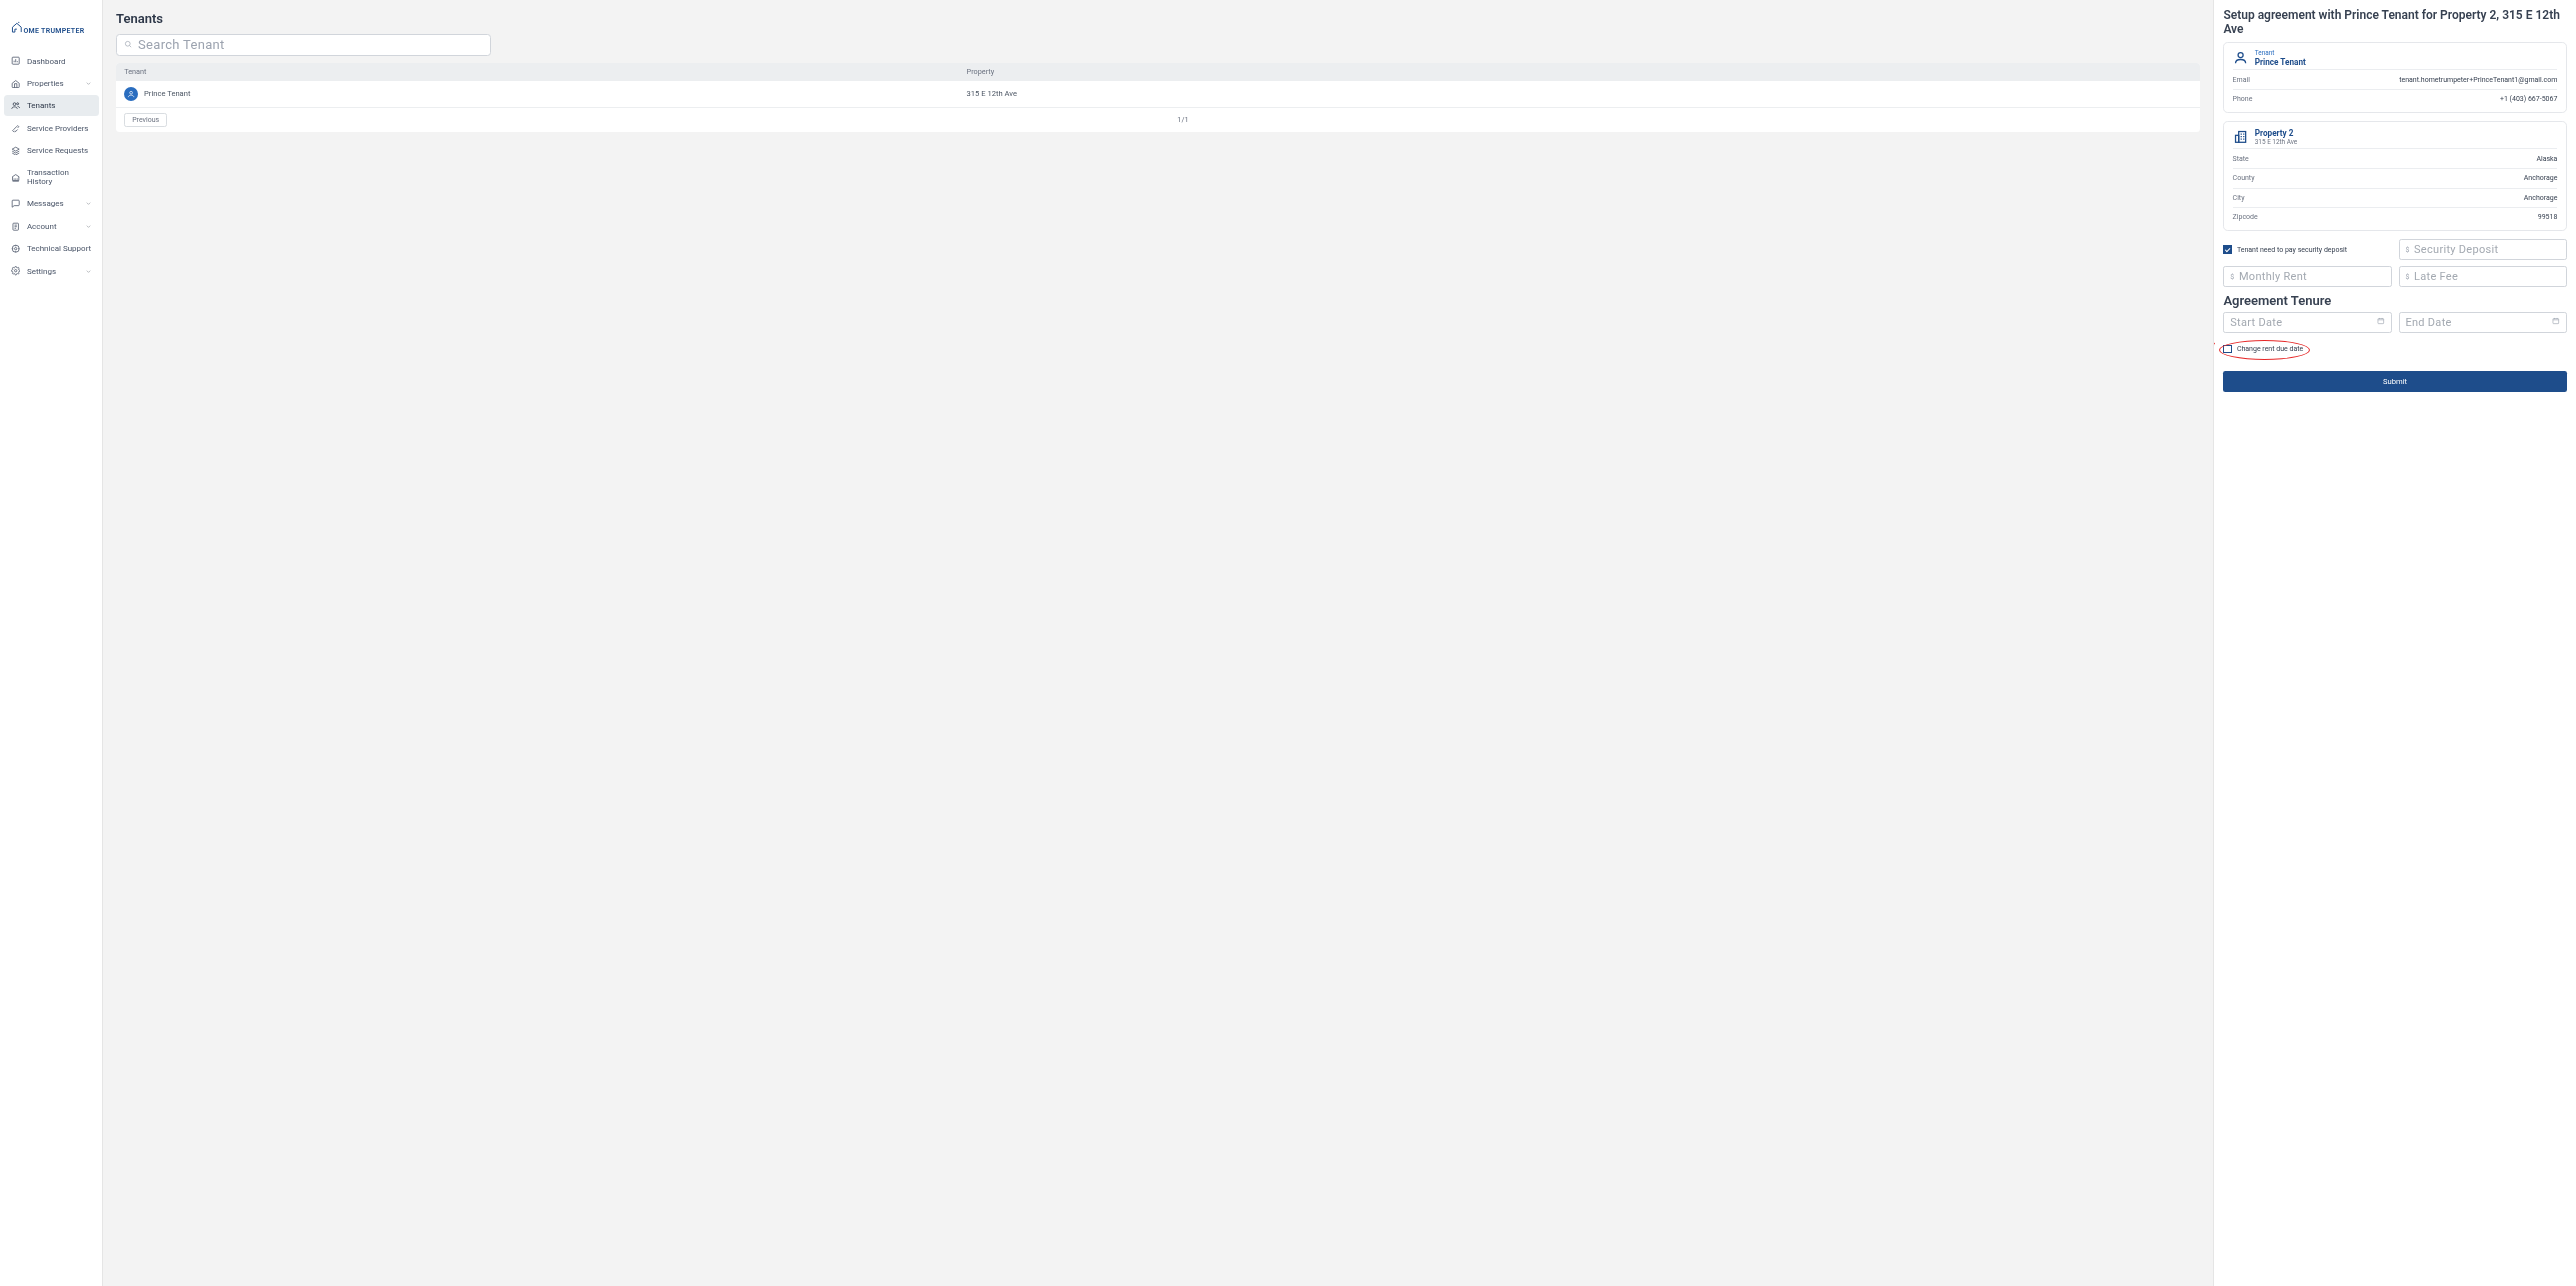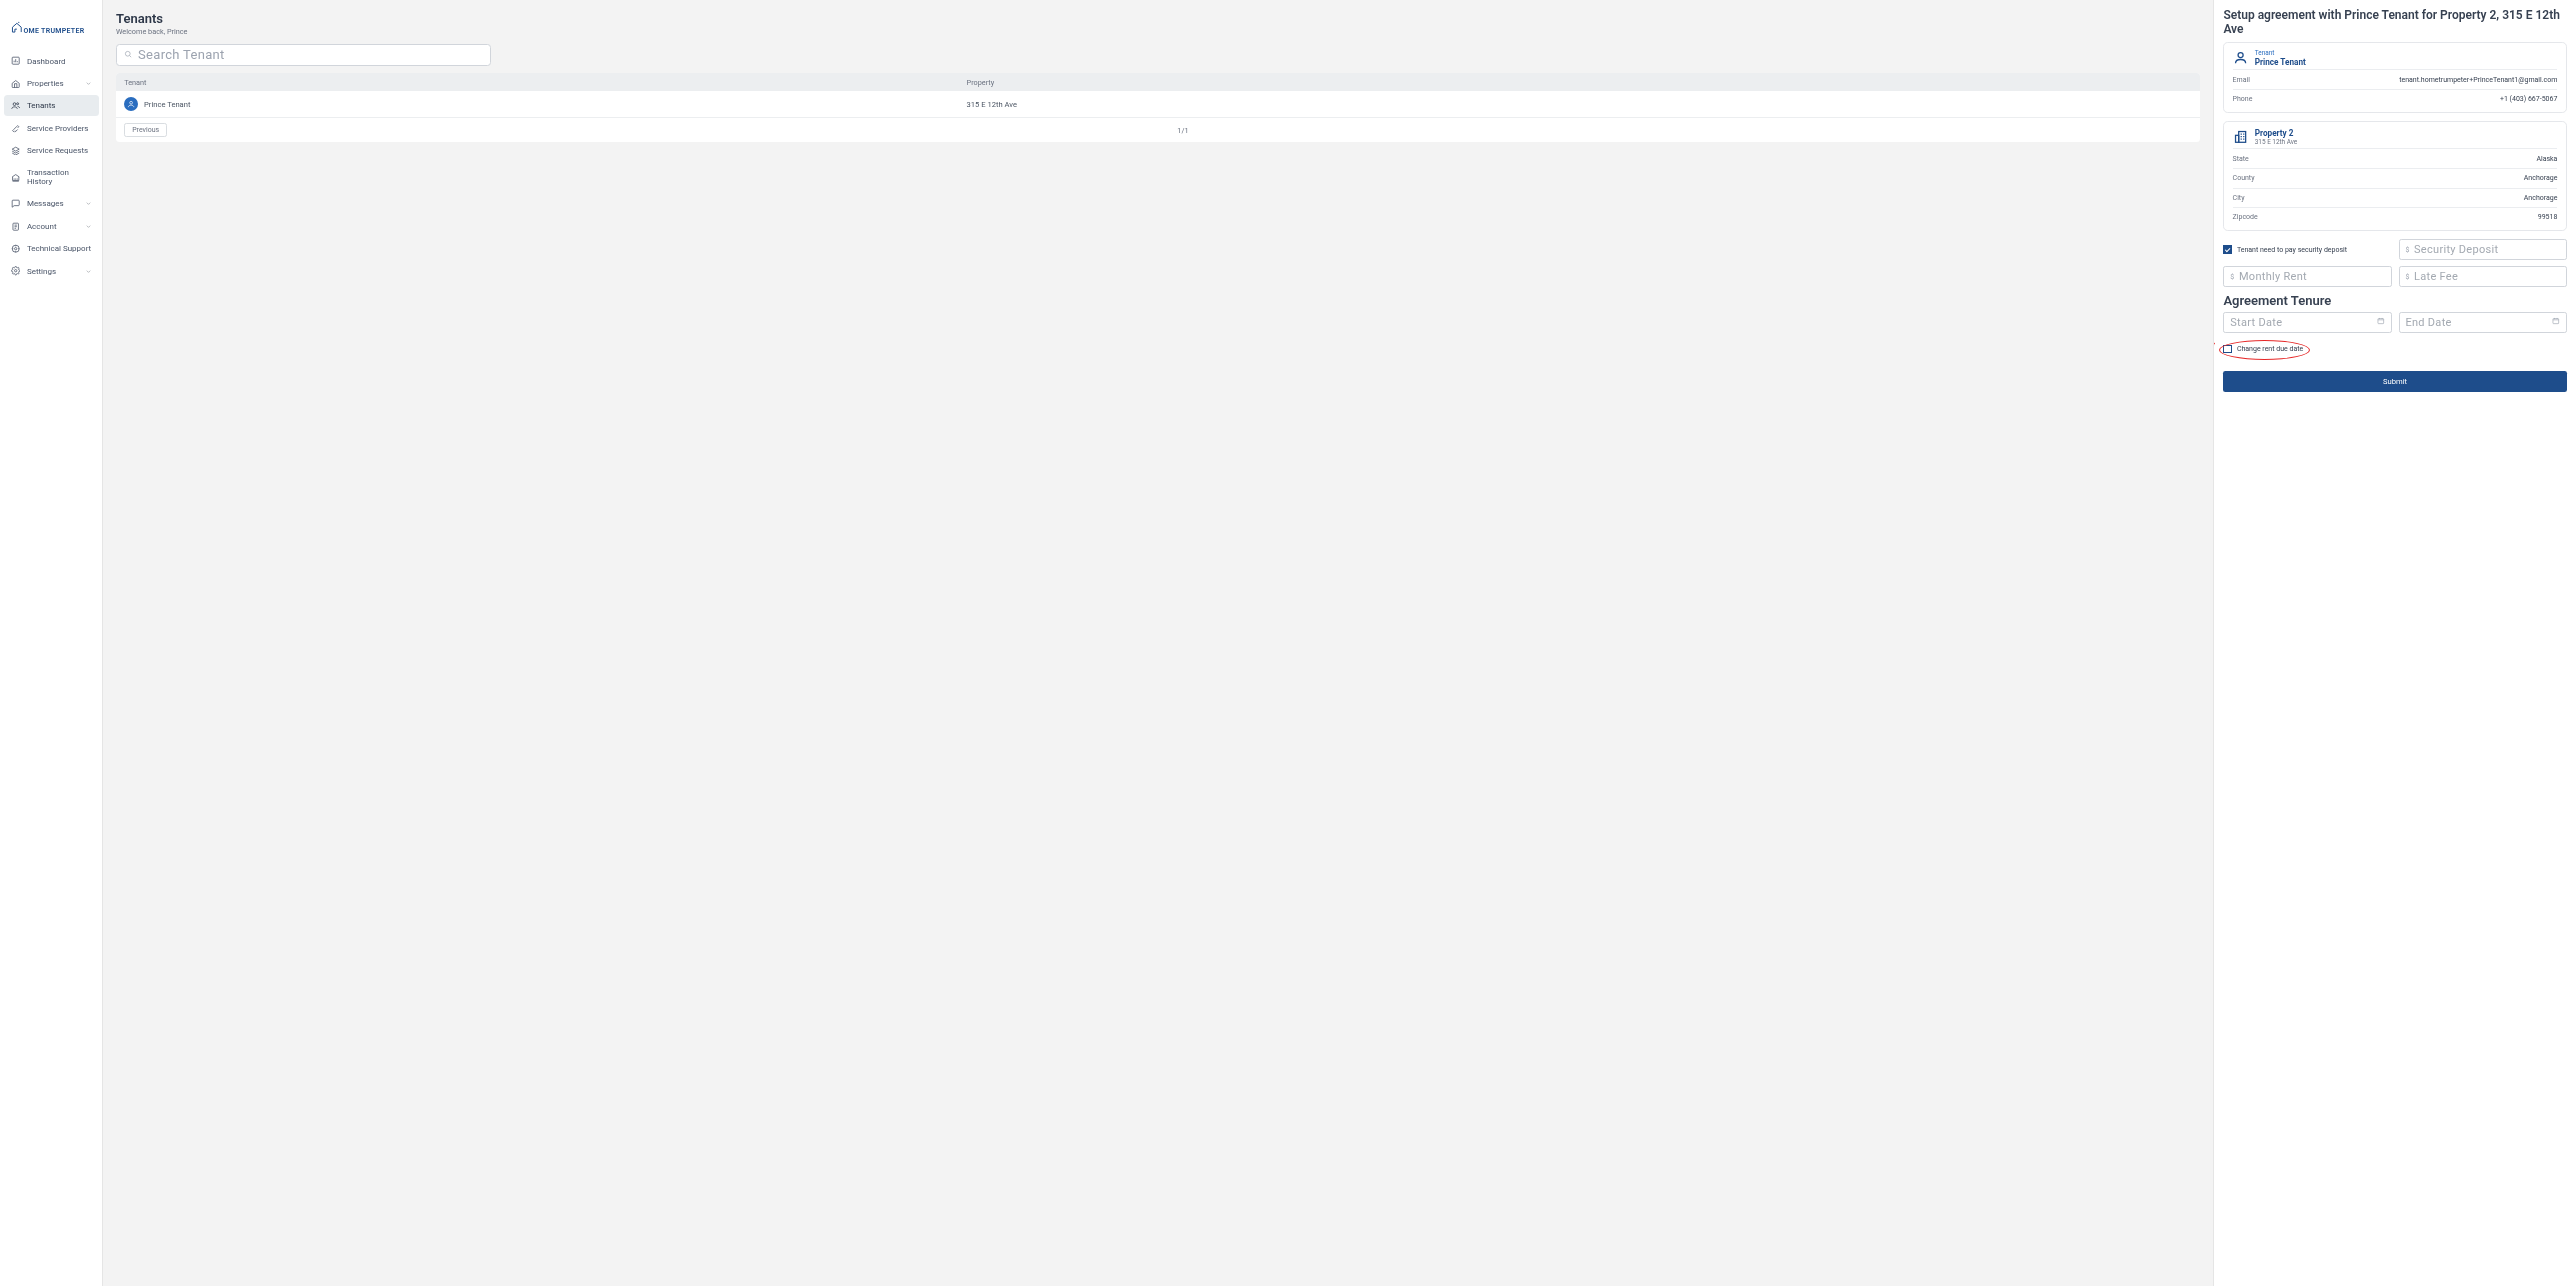--- a/index.html
+++ b/index.html
@@ -388,21 +388,20 @@
         <svg viewBox="0 0 24 24" width="7" height="7" fill="none" stroke="currentColor" stroke-width="2.5">
             <polyline points="6 9 12 15 18 9"></polyline>
           </svg>
       </span>
     </div>
   </div>
 </div>
 
 <div class="main">
   <div class="page-title">Tenants</div>
-  <div class="page-subtitle">Welcome back, Prince</div>
 
   <div class="search-wrap">
     <span>
       <svg viewBox="0 0 24 24" width="8.2" height="8.2" fill="none" stroke="#9ca3af" stroke-width="2">
           <circle cx="11" cy="11" r="7"></circle>
           <line x1="21" y1="21" x2="16.5" y2="16.5"></line>
         </svg>
     </span>
     <input placeholder="Search Tenant" style="">
   </div>

